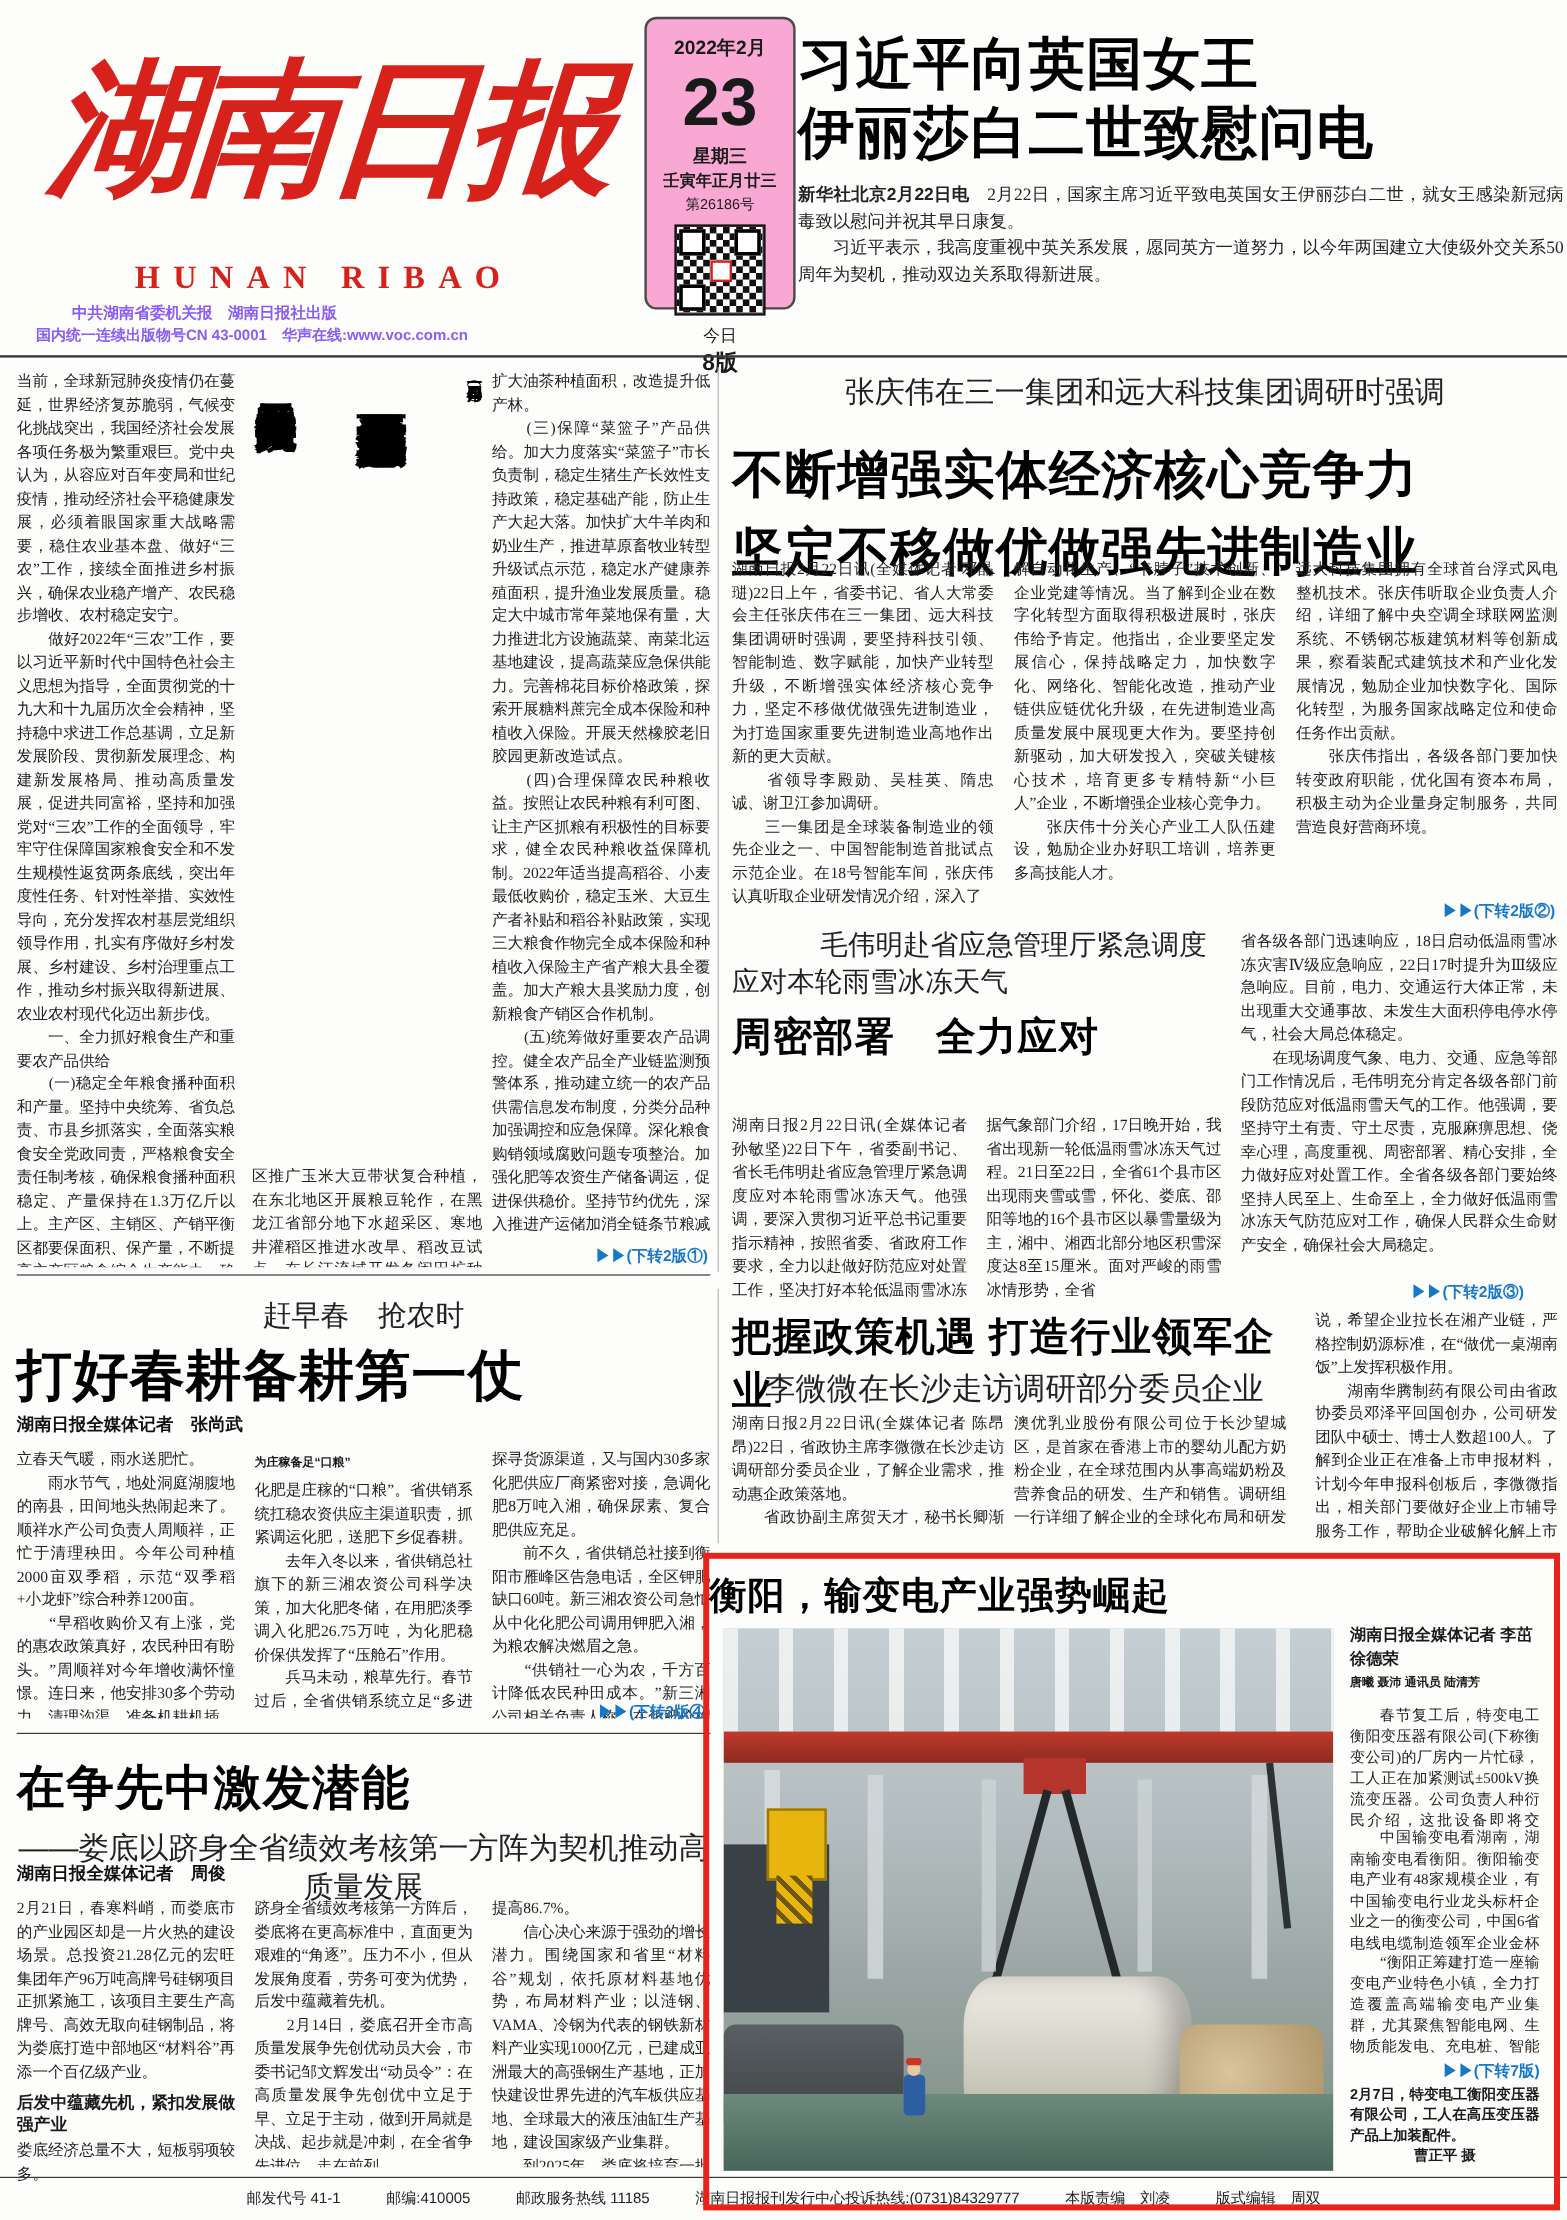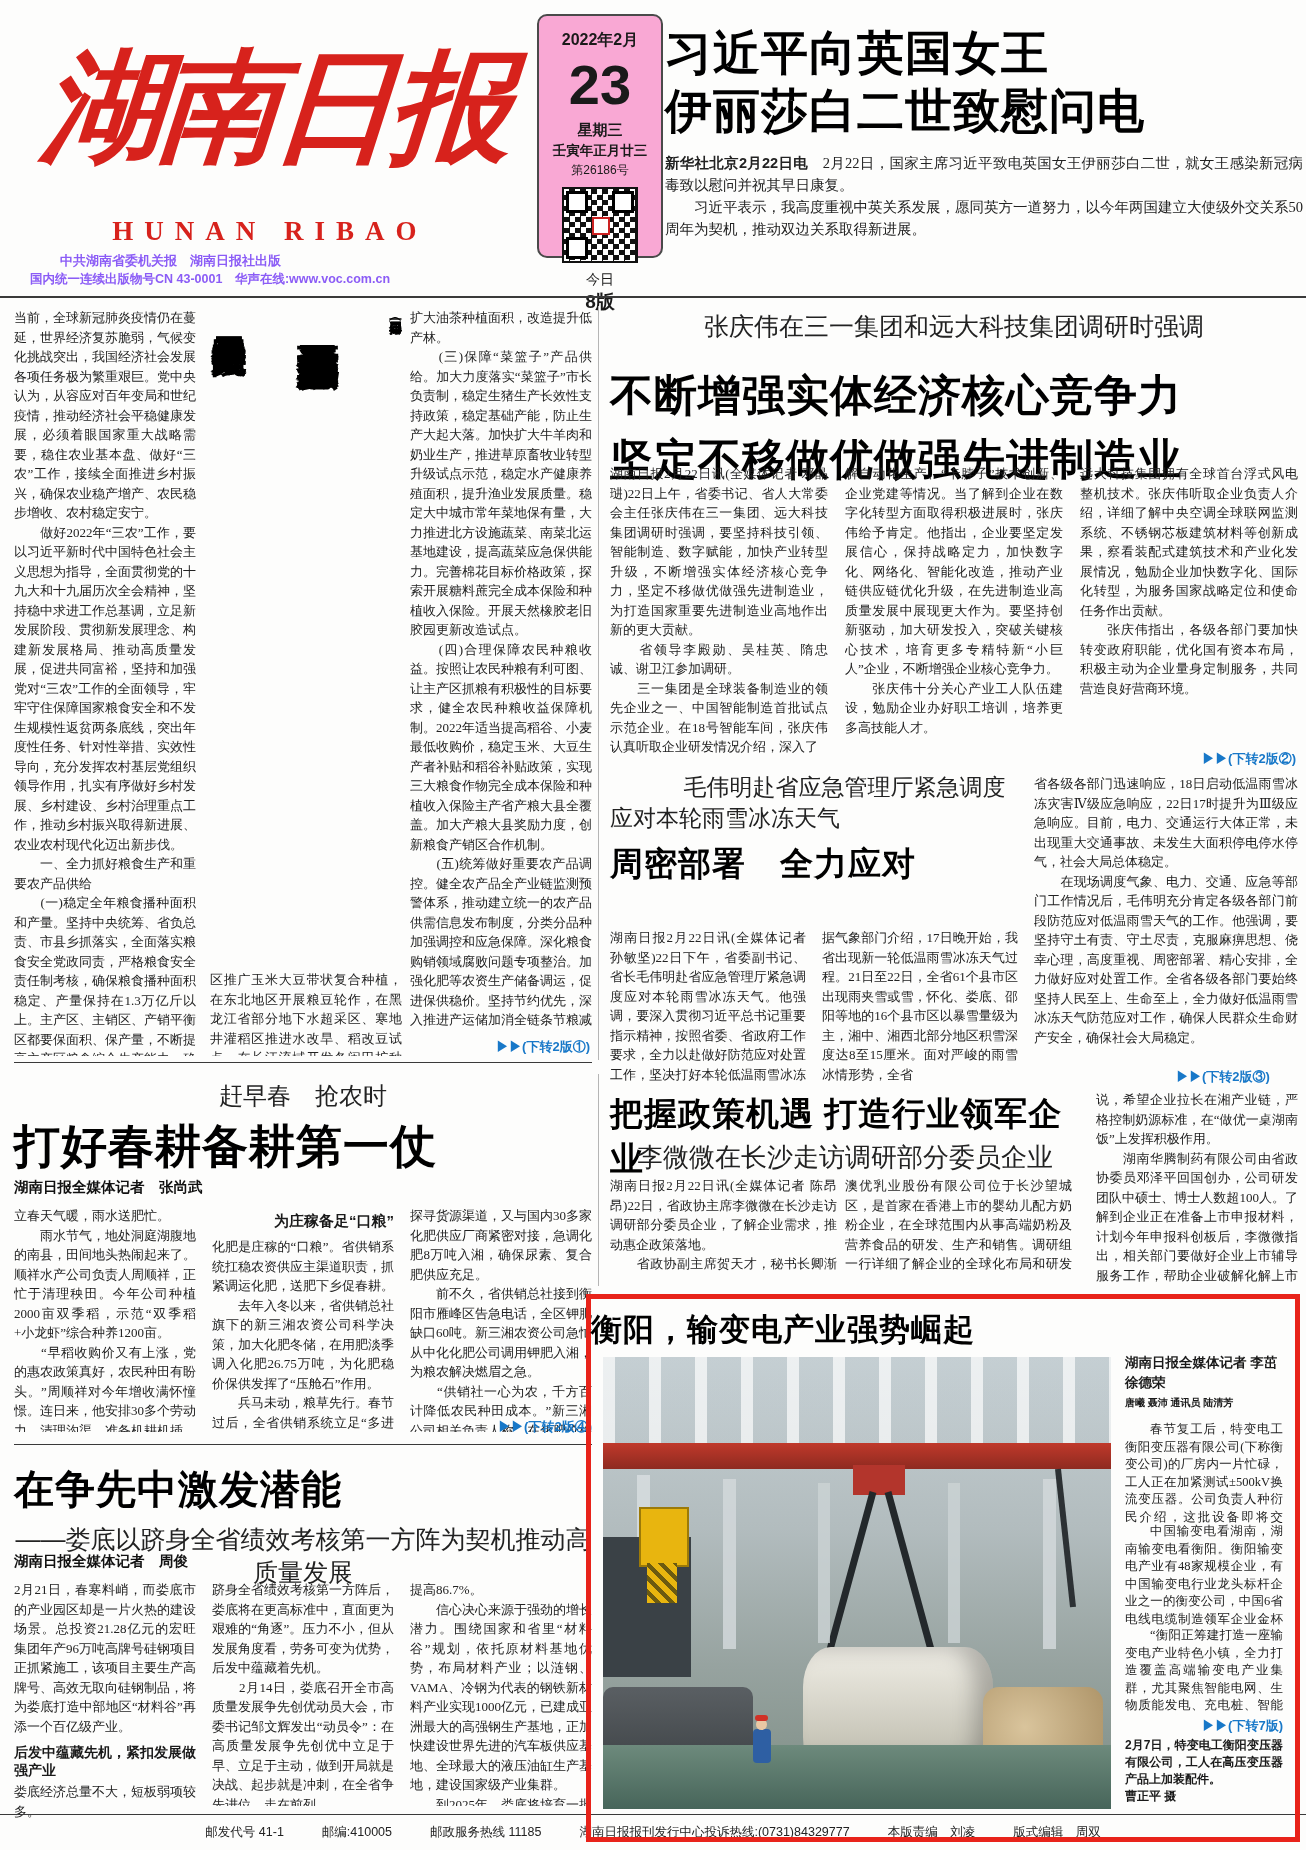--- a/index.html
+++ b/index.html
@@ -142,21 +142,21 @@
   <div class="abs" style="left:14px;top:1074px;width:578px;height:364px">
     <div class="kick" style="font-size:24px;padding-top:6px">赶早春　抢农时</div>
     <div class="hl" style="font-size:46px;margin-top:4px">打好春耕备耕第一仗</div>
     <div class="byline abs" style="left:0;top:104px">湖南日报全媒体记者　张尚武</div>
     <div style="position:absolute;left:0;top:132px;width:578px;display:flex;gap:16px">
       <div class="jcol" style="width:182px;height:226px">立春天气暖，雨水送肥忙。
 　　雨水节气，地处洞庭湖腹地的南县，田间地头热闹起来了。顺祥水产公司负责人周顺祥，正忙于清理秧田。今年公司种植2000亩双季稻，示范“双季稻+小龙虾”综合种养1200亩。
 　　“早稻收购价又有上涨，党的惠农政策真好，农民种田有盼头。”周顺祥对今年增收满怀憧憬。连日来，他安排30多个劳动力，清理沟渠，准备机耕机插，调适种子化肥，干得热火朝天。
 　　一年之计在于春。从洞庭湖区到湘阳盆地，主产粮区组织种粮大户、合作社等新型经营主体，抢抓农时早谋春耕，打好</div>
       <div style="width:182px">
-        <div style="font-weight:bold;font-size:15px;text-align:right;font-family:'Liberation Sans',sans-serif;margin:6px 0">为庄稼备足“口粮”</div>
+        <div style="font-weight:bold;font-size:10px;text-align:left;font-family:'Liberation Sans',sans-serif;margin:6px 0">为庄稼备足“口粮”</div>
         <div class="jcol" style="width:182px;height:192px">化肥是庄稼的“口粮”。省供销系统扛稳农资供应主渠道职责，抓紧调运化肥，送肥下乡促春耕。
 　　去年入冬以来，省供销总社旗下的新三湘农资公司科学决策，加大化肥冬储，在用肥淡季调入化肥26.75万吨，为化肥稳价保供发挥了“压舱石”作用。
 　　兵马未动，粮草先行。春节过后，全省供销系统立足“多进货、多出货”，源源不断调运化肥入湘，目前全省化肥日均配送量达1.73万吨。</div>
       </div>
       <div class="jcol" style="width:182px;height:226px">探寻货源渠道，又与国内30多家化肥供应厂商紧密对接，急调化肥8万吨入湘，确保尿素、复合肥供应充足。
 　　前不久，省供销总社接到衡阳市雁峰区告急电话，全区钾肥缺口60吨。新三湘农资公司急忙从中化化肥公司调用钾肥入湘，为粮农解决燃眉之急。
 　　“供销社一心为农，千方百计降低农民种田成本。”新三湘公司相关负责人称，在化肥价格倒挂、经营风险大的条件下，公司化肥储备比上年增加10%，依托“集”的优势做好化肥“蓄水池”，实现农资供应跨区域调配，有效弥补短期内存在的农资供应缺口。</div>
     </div>
     <div class="abs blue" style="right:0;bottom:2px">▶▶(下转2版④)</div>
   </div>
@@ -224,21 +224,21 @@
     </div>
 
     <div class="abs" style="left:534px;top:54px;width:158px">
       <div style="font-weight:bold;font-size:13.5px;font-family:'Liberation Sans',sans-serif;line-height:20px">湖南日报全媒体记者 李茁 徐德荣</div>
       <div style="font-weight:bold;font-size:10px;font-family:Liberation Sans, sans-serif;line-height:20px">唐曦  聂沛  通讯员  陆清芳</div>
       <div class="smallcol" style="height:102px;overflow:hidden;margin-top:8px;text-indent:2em">春节复工后，特变电工衡阳变压器有限公司(下称衡变公司)的厂房内一片忙碌，工人正在加紧测试±500kV换流变压器。公司负责人种衍民介绍，这批设备即将交付，成为闽粤电力联网工程重要一环。</div>
       <div class="smallcol" style="height:104px;overflow:hidden;text-indent:2em">中国输变电看湖南，湖南输变电看衡阳。衡阳输变电产业有48家规模企业，有中国输变电行业龙头标杆企业之一的衡变公司，中国6省电线电缆制造领军企业金杯电工衡阳电缆有限公司，国内最大的特种电缆生产基地恒飞电缆股份有限公司……2021年，衡阳输变电产业产值260亿元。</div>
       <div class="smallcol" style="height:88px;overflow:hidden;text-indent:2em">“衡阳正筹建打造一座输变电产业特色小镇，全力打造覆盖高端输变电产业集群，尤其聚焦智能电网、生物质能发电、充电桩、智能储能等电力业态布局。”衡阳市委书记刘越高表示，衡阳力争到2025年，全市输变电产业产值达1000亿元。</div>
       <div class="blue" style="text-align:right;margin:2px 0">▶▶(下转7版)</div>
       <div style="font-size:12px;font-weight:bold;line-height:17px;font-family:'Liberation Sans',sans-serif;text-align:justify">2月7日，特变电工衡阳变压器有限公司，工人在高压变压器产品上加装配件。</div>
-      <div style="font-size:12px;font-weight:bold;text-align:left;font-family:'Liberation Sans',sans-serif">曹正平 摄</div>
+      <div style="font-size:12px;font-weight:bold;text-align:center;font-family:'Liberation Sans',sans-serif">曹正平 摄</div>
     </div>
   </div>
 
   <div class="abs footer" style="left:0;top:1814px;width:1306px;height:36px">
     <div class="footer-row">
       <span>邮发代号 41-1</span>
       <span>邮编:410005</span>
       <span>邮政服务热线 11185</span>
       <span>湖南日报报刊发行中心投诉热线:(0731)84329777</span>
       <span>本版责编　刘凌</span>

